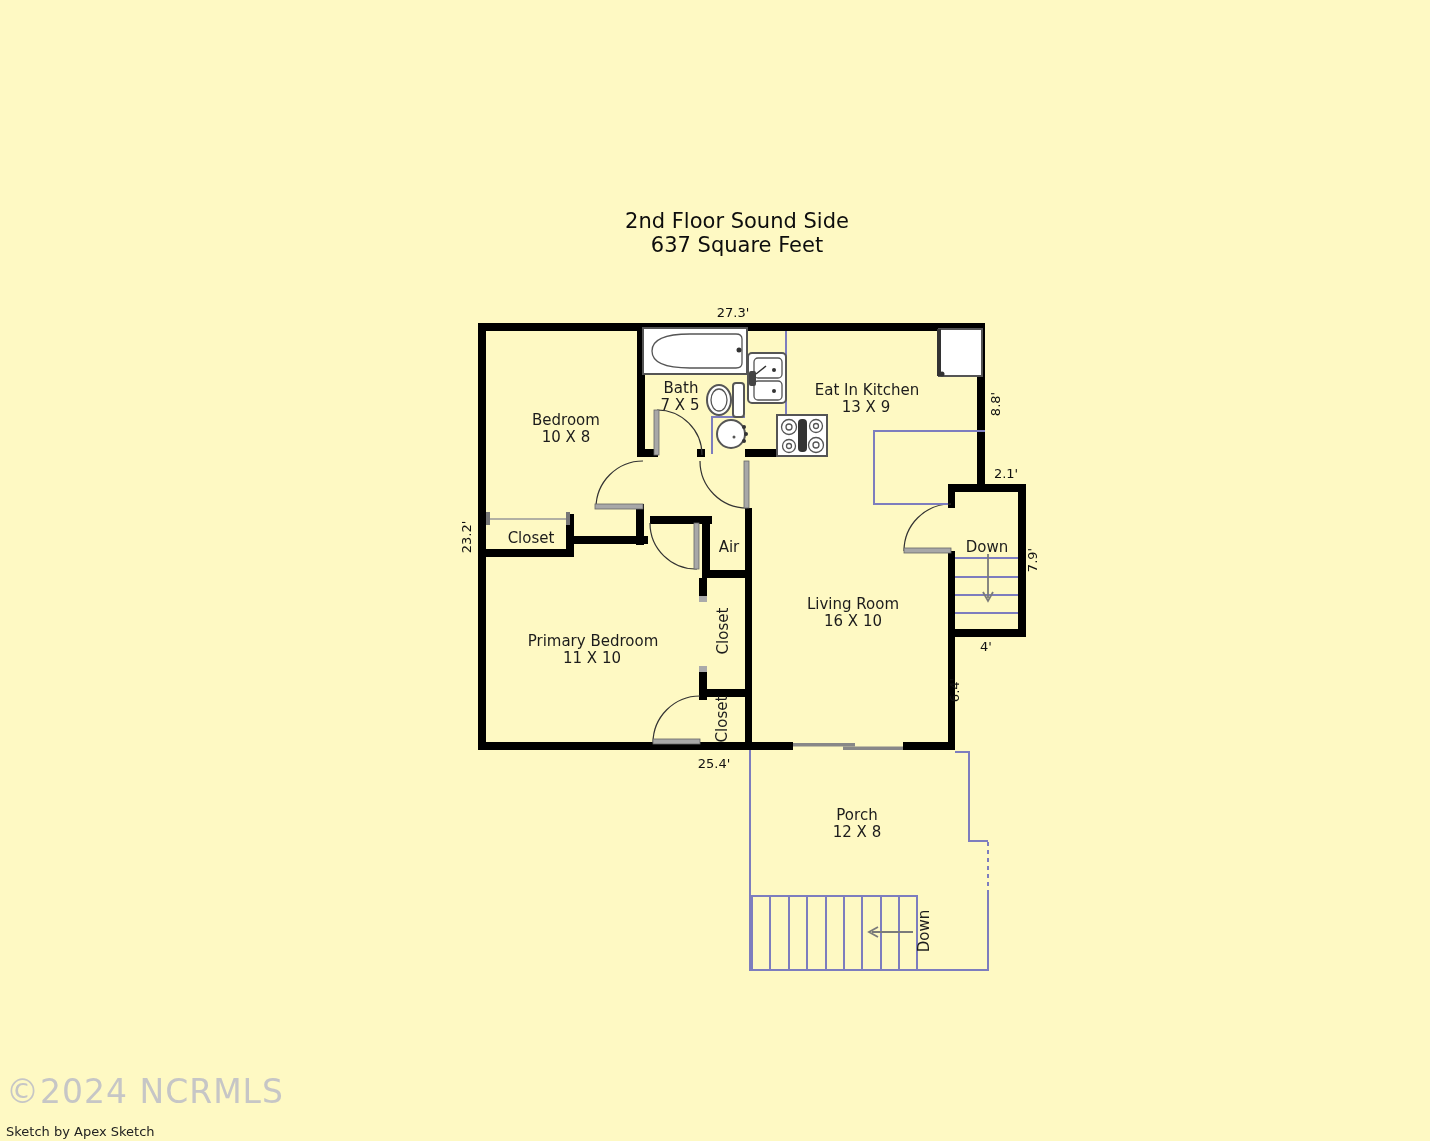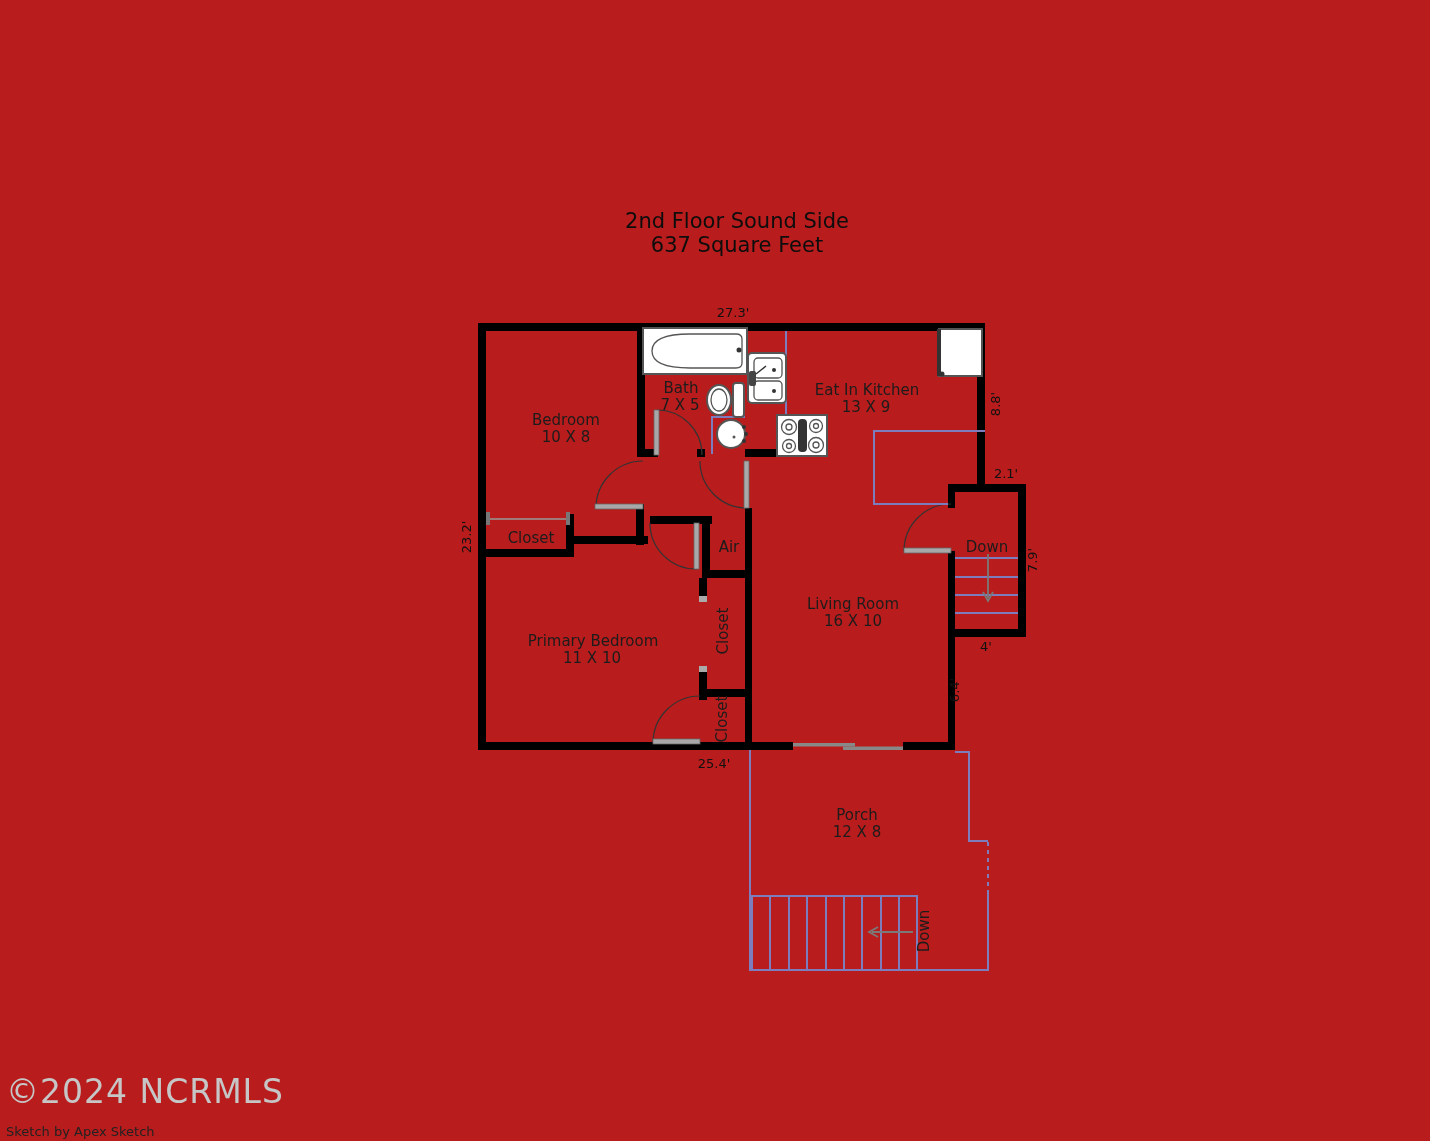--- a/index.html
+++ b/index.html
@@ -1,16 +1,16 @@
 <!DOCTYPE html>
 <html><head>
 <meta charset="utf-8">
 <style>
   html,body{margin:0;padding:0;background:#ffffff;}
-  #canvas{position:relative;width:1430px;height:1141px;background:#b91c1c;overflow:hidden;
+  #canvas{position:relative;width:1430px;height:1141px;background:#fef9c3;overflow:hidden;
           font-family:"DejaVu Sans","Liberation Sans",sans-serif;}
   svg{position:absolute;left:0;top:0;}
   .room-label{font-size:15px;fill:#1c1c1c;}
   .dim-label{font-size:13px;fill:#111111;}
   .title-label{font-size:21px;fill:#0d0d0d;}
   .copyright{font-size:33px;fill:#c6c6c6;letter-spacing:1px;}
   .credit{font-size:13px;fill:#222222;}
   .wall{fill:#000000;}
   .doorleaf{fill:#a8a8a8;stroke:#666666;stroke-width:0.8;}
   .arc{fill:none;stroke:#333333;stroke-width:1.2;}

